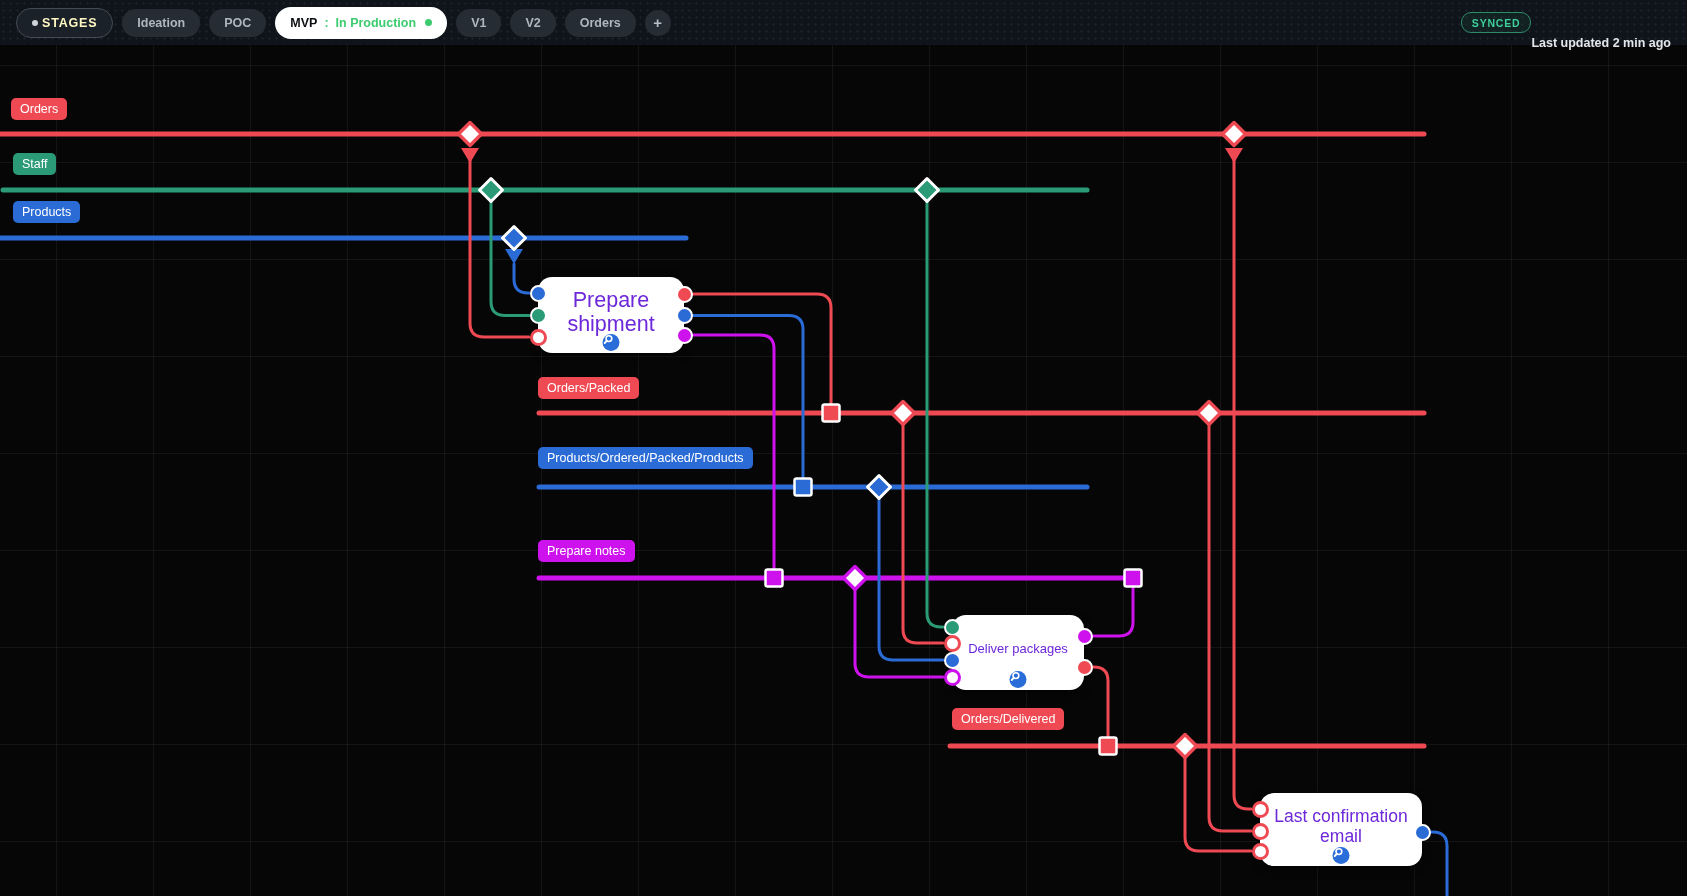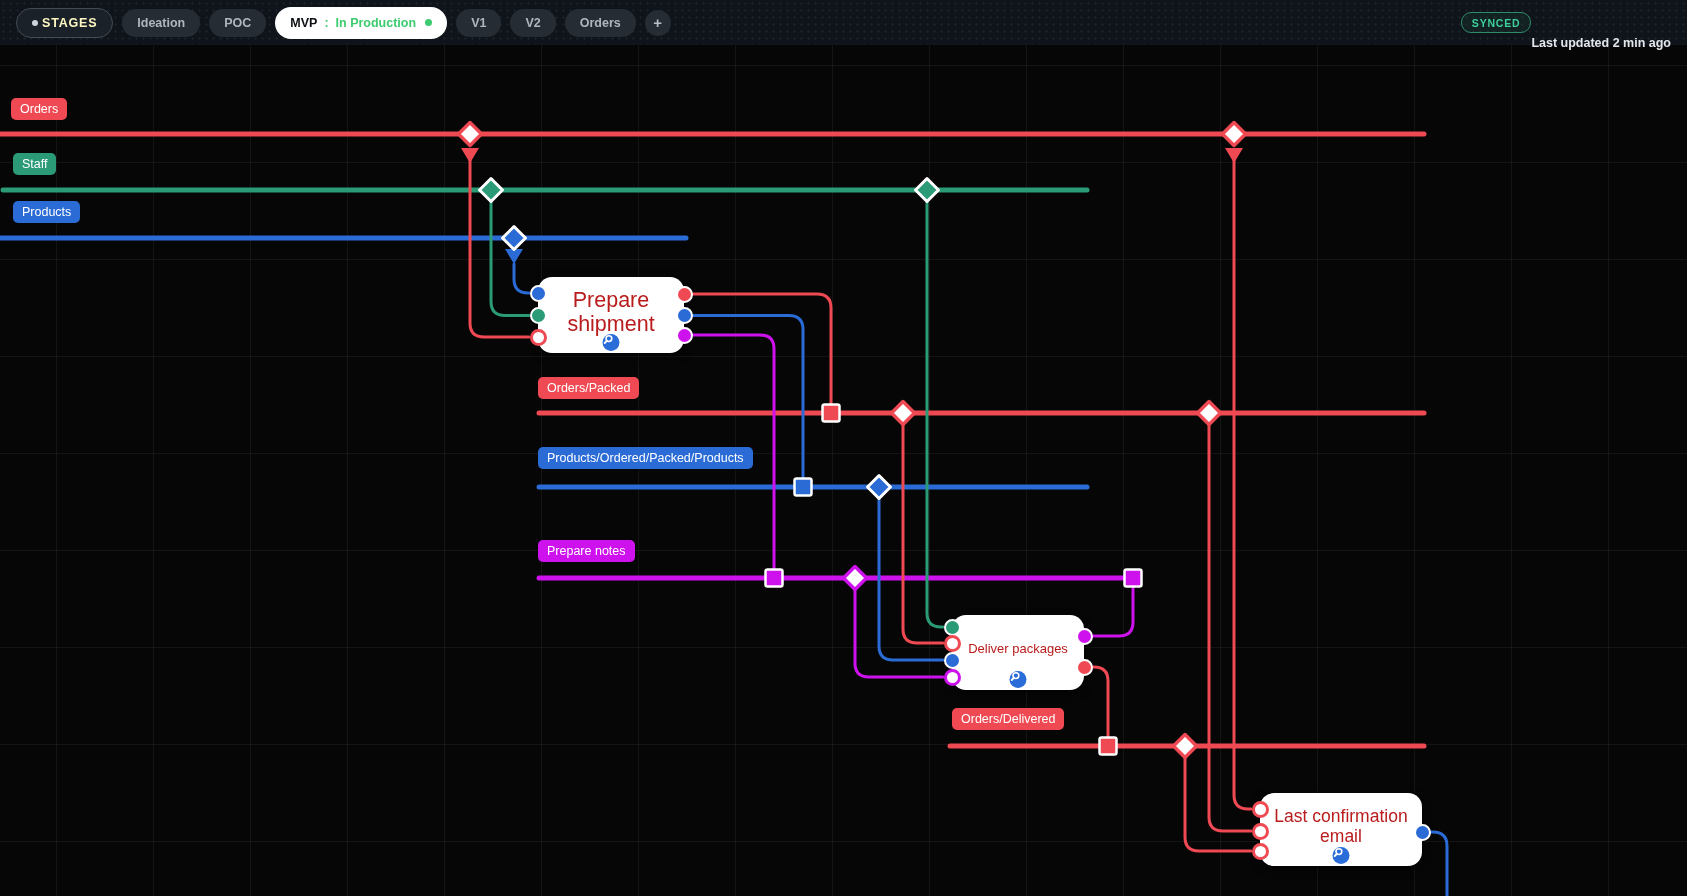--- a/index.html
+++ b/index.html
@@ -47,21 +47,21 @@
 
   
   .lanelabel{position:absolute;height:22px;border-radius:5px;color:#fff;font-size:12.5px;
              font-weight:400;display:flex;align-items:center;padding:0 9px;white-space:nowrap;z-index:3;}
   .lp-red{background:var(--red);} .lp-teal{background:var(--teal);}
   .lp-blue{background:var(--blue);} .lp-mag{background:var(--magenta);}
 
   
   .node{position:absolute;background:#fff;border-radius:14px;z-index:5;
         display:flex;align-items:center;justify-content:center;text-align:center;
-        color:#b91c1c;box-shadow:0 3px 10px rgba(0,0,0,.55);cursor:pointer;}
+        color:#6d28d9;box-shadow:0 3px 10px rgba(0,0,0,.55);cursor:pointer;}
   .node .label{line-height:1.12;padding-bottom:6px;}
   .badge{position:absolute;bottom:2px;left:50%;transform:translateX(-50%);width:17px;height:17px;
          border-radius:50%;background:var(--badge);display:flex;align-items:center;justify-content:center;z-index:7;}
   .port{position:absolute;width:17px;height:17px;border-radius:50%;box-sizing:border-box;z-index:6;cursor:pointer;}
   .pf-red{background:var(--red);border:2.5px solid #fff;}
   .pf-teal{background:var(--teal);border:2.5px solid #fff;}
   .pf-blue{background:var(--blue);border:2.5px solid #fff;}
   .pf-mag{background:var(--magenta);border:2.5px solid #fff;}
   .pr-red{background:#fff;border:3px solid var(--red);}
   .pr-mag{background:#fff;border:3px solid var(--magenta);}

